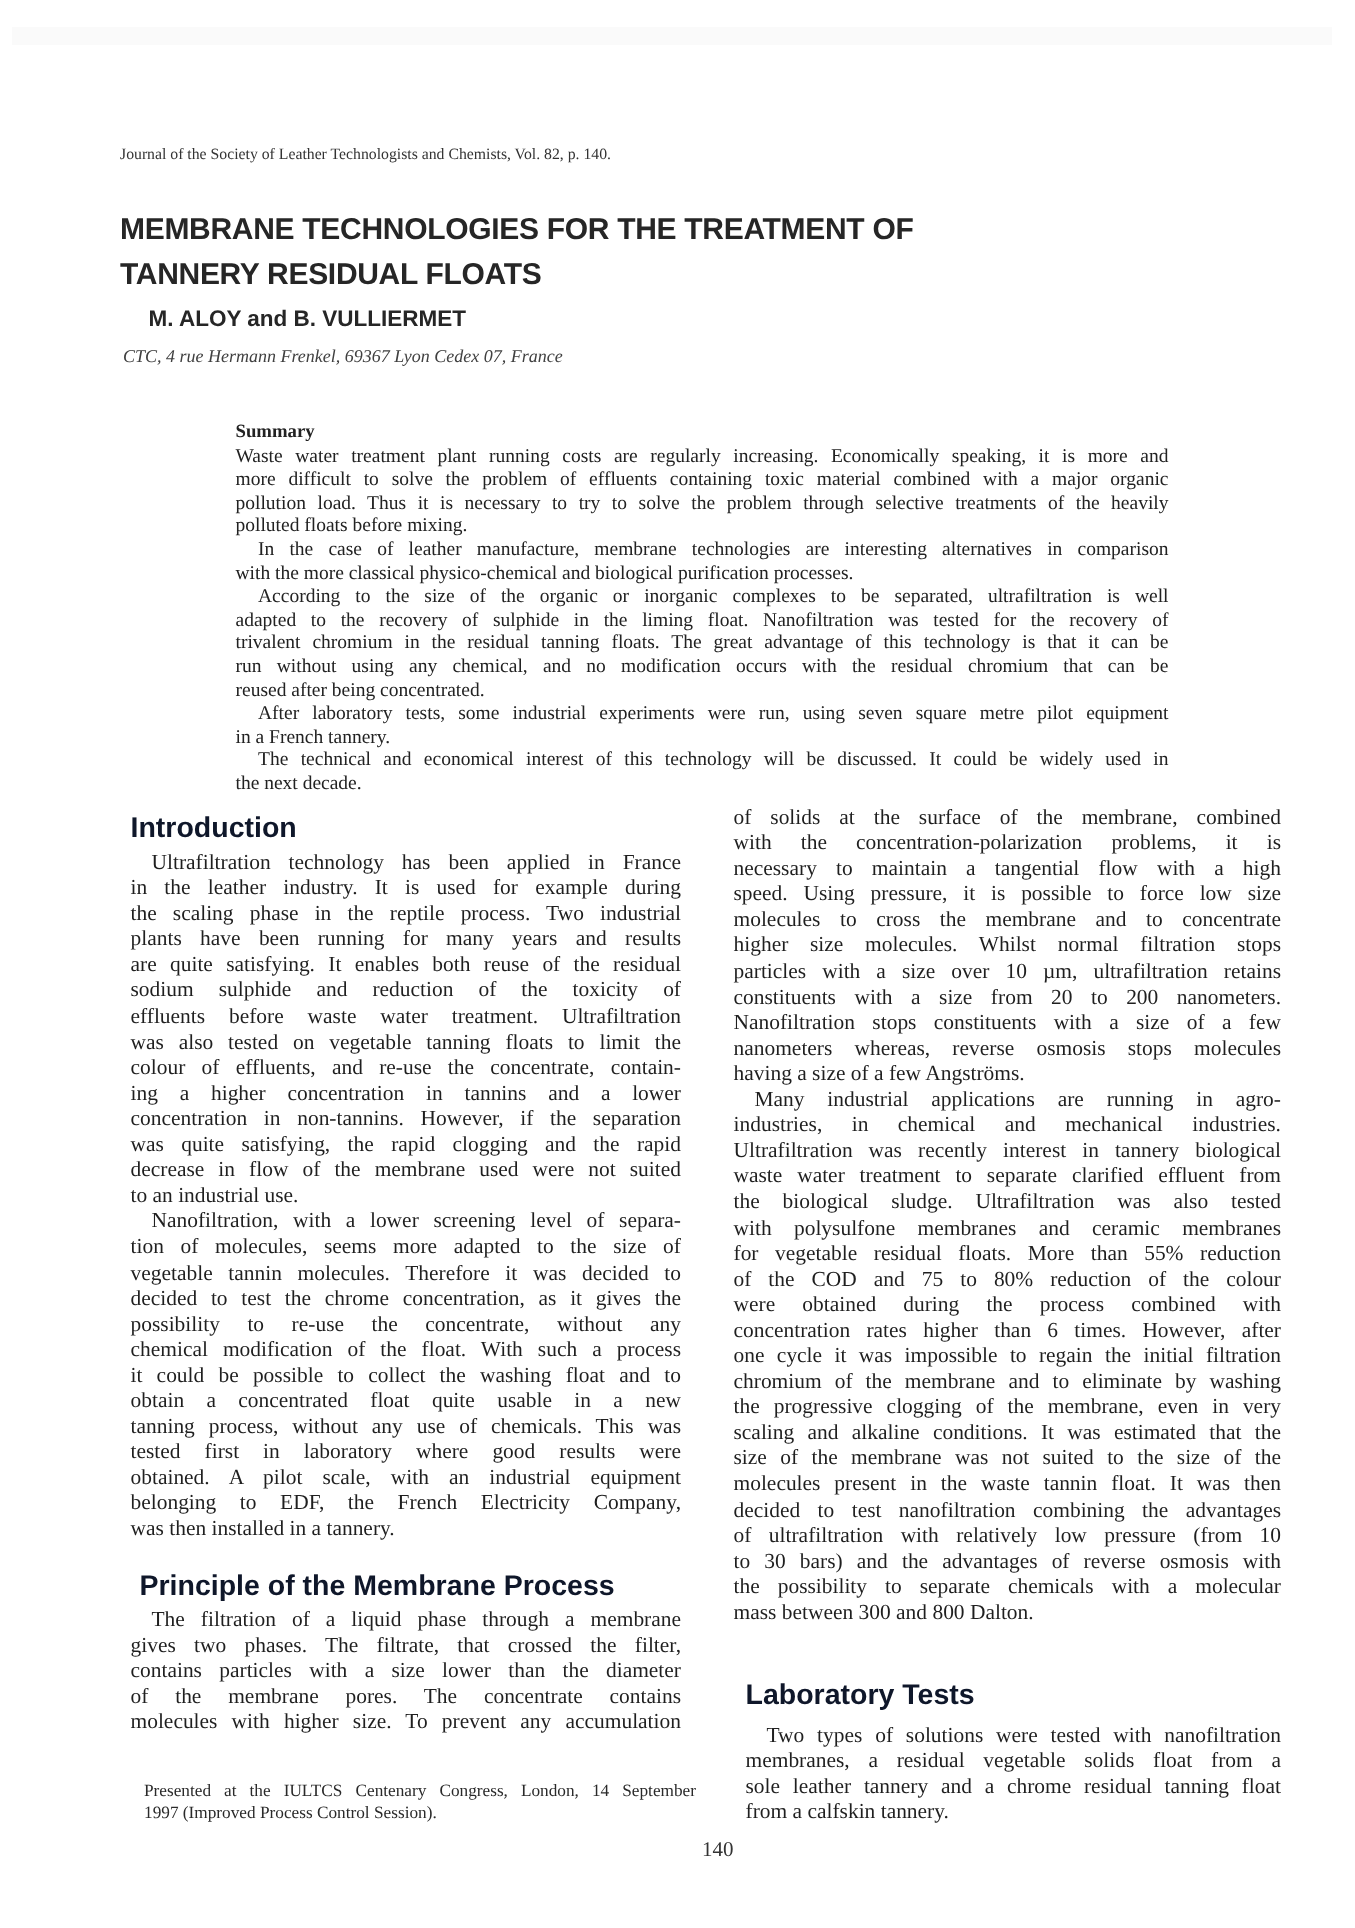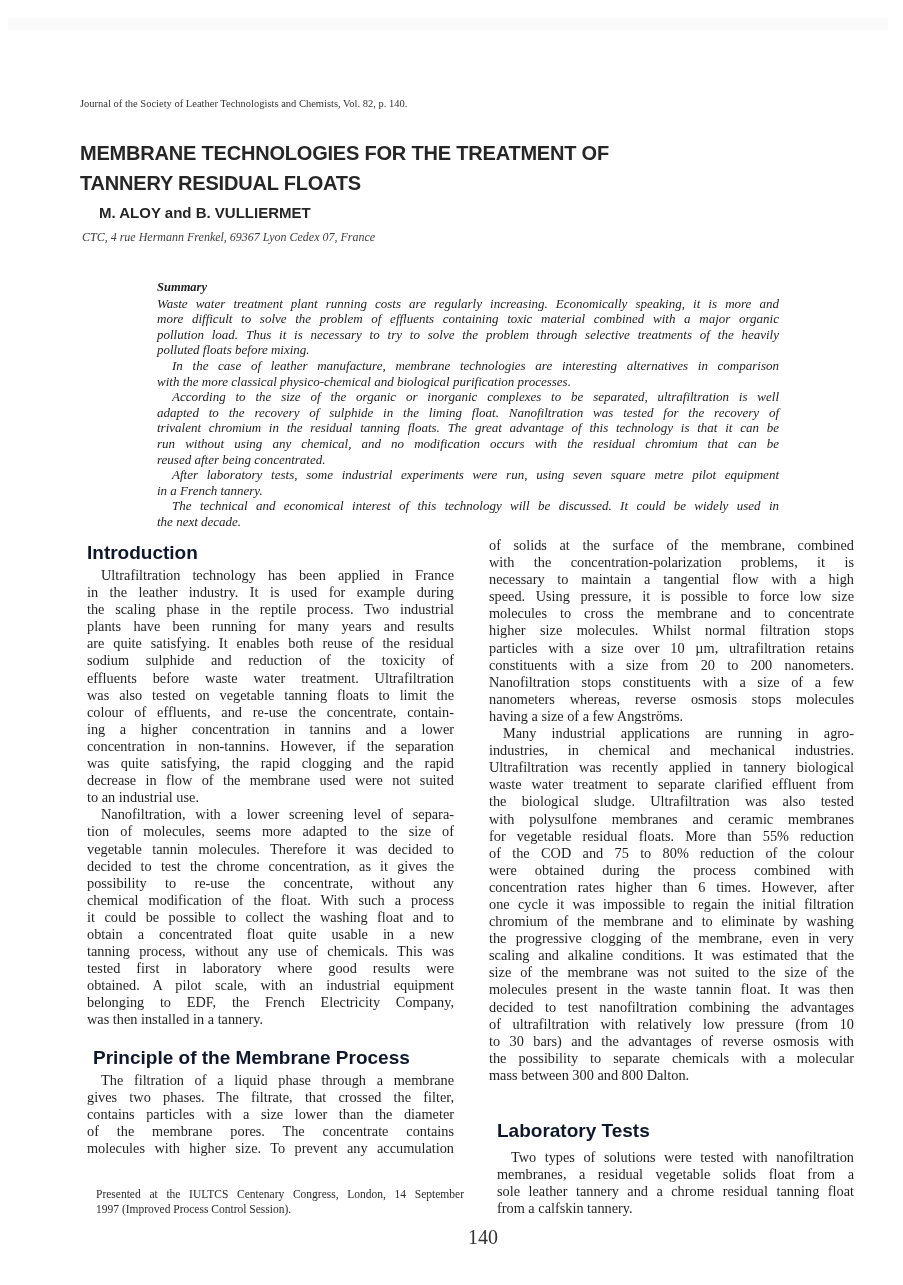--- a/index.html
+++ b/index.html
@@ -21,21 +21,21 @@
     position: absolute; left: 82px; top: 204px;
     font-family: Liberation Sans, sans-serif;
     font-weight: bold; font-size: 15px; color: #262626; margin-left: 17px;
   }
   .affiliation {
     position: absolute; left: 82px; top: 230px;
     font-style: italic; font-size: 12px; color: #404040;
   }
   .summary {
     position: absolute; left: 157px; top: 280px; width: 622px;
-    font-size: 13px; line-height: 15.6px; color: #222; font-style: italic;
+    font-size: 13px; line-height: 15.6px; color: #222;
   }
   .summary-heading { font-weight: bold; font-size: 12.5px; margin: 0; }
   .col {
     position: absolute; font-size: 14.3px; line-height: 17.1px; color: #1f1f1f;
   }
   .col-left { left: 87px; top: 544px; width: 367px; }
   .col-right { left: 489px; top: 537px; width: 365px; }
   .line { display: block; text-align: justify; text-align-last: justify; white-space: nowrap; height: 17.1px; overflow: visible; }
   .line.last { text-align-last: left; }
   .line.indent { padding-left: 14px; }
@@ -45,21 +45,21 @@
     font-family: "Liberation Sans", "DejaVu Sans", sans-serif;
     font-weight: bold; font-size: 19px; color: #0f172a; margin: 0;
     height: 17px;
   }
   .footnote {
     position: absolute; left: 96px; top: 1187px; width: 368px;
     font-size: 11.5px; line-height: 14.5px; color: #2a2a2a;
   }
   .page-number {
     position: absolute; left: 468px; top: 1226px;
-    font-size: 20px; color: #333;
+    font-size: 14px; color: #333;
   }
   .scan-strip {
     position: absolute; left: 8px; top: 18px; width: 880px; height: 12px;
     background: #f7f7f7; opacity: 0.6;
   }
 </style>
 </head>
 <body>
 
 <div class="scan-strip"></div>
@@ -141,21 +141,21 @@
   <span class="line">speed. Using pressure, it is possible to force low size</span>
   <span class="line">molecules to cross the membrane and to concentrate</span>
   <span class="line">higher size molecules. Whilst normal filtration stops</span>
   <span class="line">particles with a size over 10 µm, ultrafiltration retains</span>
   <span class="line">constituents with a size from 20 to 200 nanometers.</span>
   <span class="line">Nanofiltration stops constituents with a size of a few</span>
   <span class="line">nanometers whereas, reverse osmosis stops molecules</span>
   <span class="line last">having a size of a few Angströms.</span>
   <span class="line indent">Many industrial applications are running in agro-</span>
   <span class="line">industries, in chemical and mechanical industries.</span>
-  <span class="line">Ultrafiltration was recently applied in tannery biological</span>
+  <span class="line">Ultrafiltration was recently interest in tannery biological</span>
   <span class="line">waste water treatment to separate clarified effluent from</span>
   <span class="line">the biological sludge. Ultrafiltration was also tested</span>
   <span class="line">with polysulfone membranes and ceramic membranes</span>
   <span class="line">for vegetable residual floats. More than 55% reduction</span>
   <span class="line">of the COD and 75 to 80% reduction of the colour</span>
   <span class="line">were obtained during the process combined with</span>
   <span class="line">concentration rates higher than 6 times. However, after</span>
   <span class="line">one cycle it was impossible to regain the initial filtration</span>
   <span class="line">chromium of the membrane and to eliminate by washing</span>
   <span class="line">the progressive clogging of the membrane, even in very</span>

